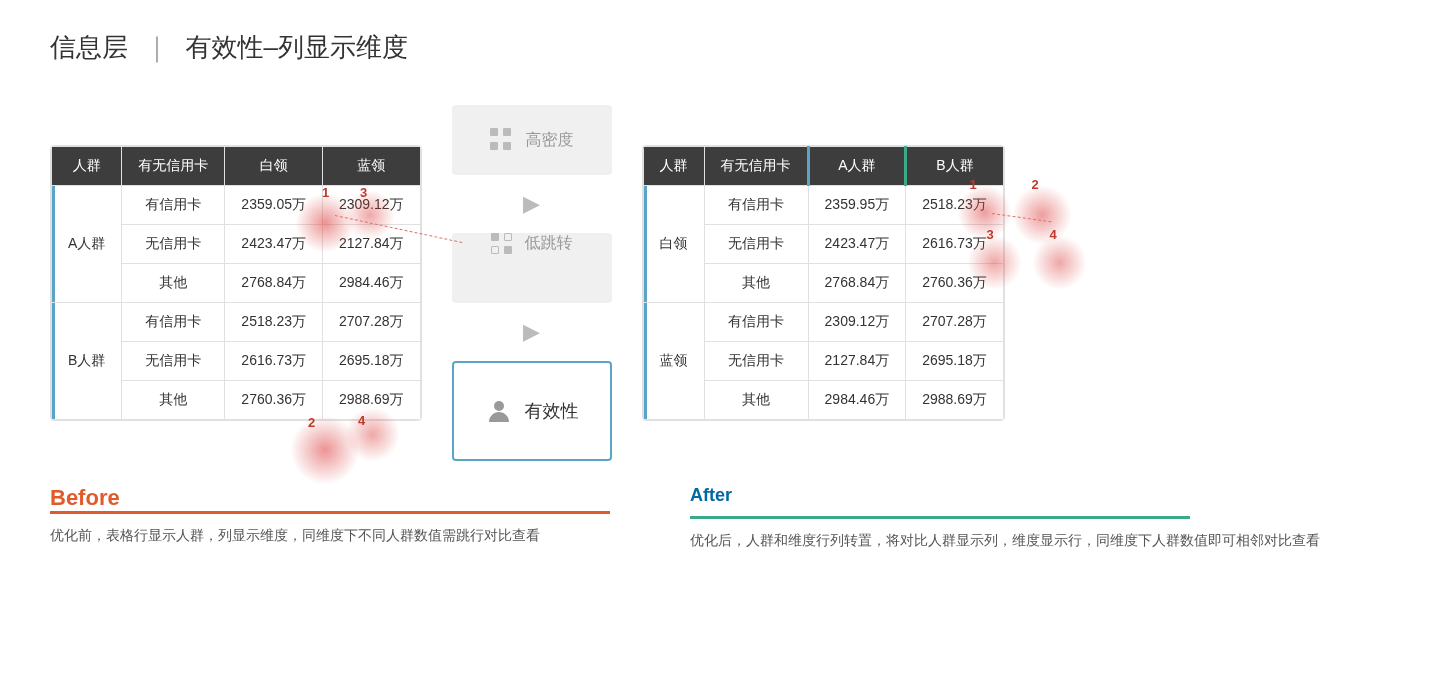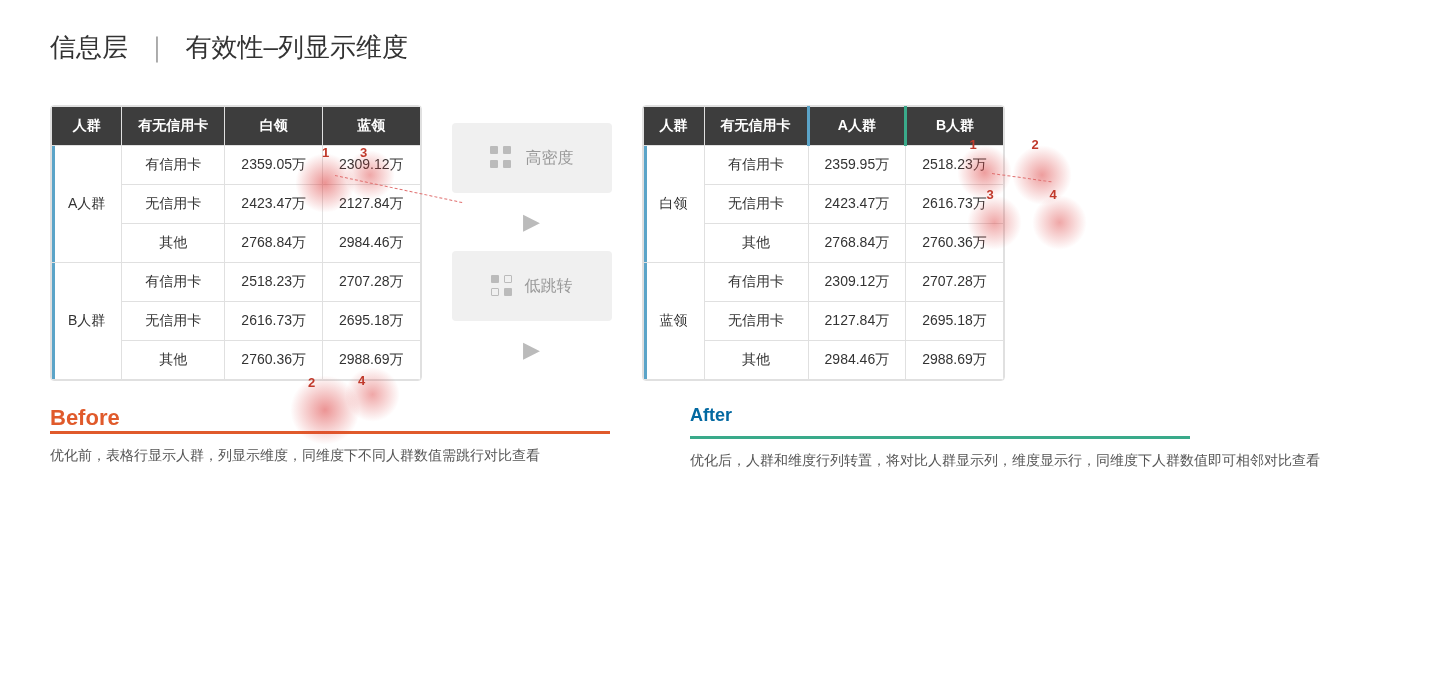--- a/index.html
+++ b/index.html
@@ -52,21 +52,21 @@
     table th, table td {
       border: 1px solid #e0e0e0;
       padding: 10px 16px;
       text-align: center;
       white-space: nowrap;
     }
 
     table th {
       background: #3d3d3d;
       color: #fff;
-      font-weight: 700;
+      font-weight: 400;
     }
 
     table td {
       color: #333;
       background: #fff;
     }
 
     .group-label-cell {
       font-weight: 500;
       position: relative;
@@ -127,21 +127,20 @@
       background: #bbb;
       border-radius: 1px;
     }
 
     .low-jump-box {
       width: 160px;
       height: 70px;
       background: #f0f0f0;
       border-radius: 4px;
       display: flex;
-      align-items: center;
       justify-content: center;
       gap: 12px;
       color: #999;
       font-size: 16px;
     }
 
     .effectiveness-box {
       width: 160px;
       height: 100px;
       border: 2px solid #5ba4c8;
@@ -414,20 +413,27 @@
           <div style="width:8px;height:8px;border:1.5px solid #bbb;border-radius:1px;"></div>
           <div style="width:8px;height:8px;background:#bbb;border-radius:1px;"></div>
         </div>
         <span>低跳转</span>
       </div>
 
       <div>
         <span class="arrow-right">▶</span>
       </div>
 
+      <div class="effectiveness-box">
+        <svg width="28" height="28" viewBox="0 0 28 28" fill="none">
+          <circle cx="14" cy="9" r="5" fill="#999"></circle>
+          <path d="M4 25c0-5.523 4.477-10 10-10s10 4.477 10 10" fill="#999"></path>
+        </svg>
+        <span>有效性</span>
+      </div>
     </div>
 
     <div class="after-table-container">
       <div class="table-wrapper">
         <table>
           <thead>
             <tr>
               <th>人群</th>
               <th>有无信用卡</th>
               <th class="col-a">A人群</th>

